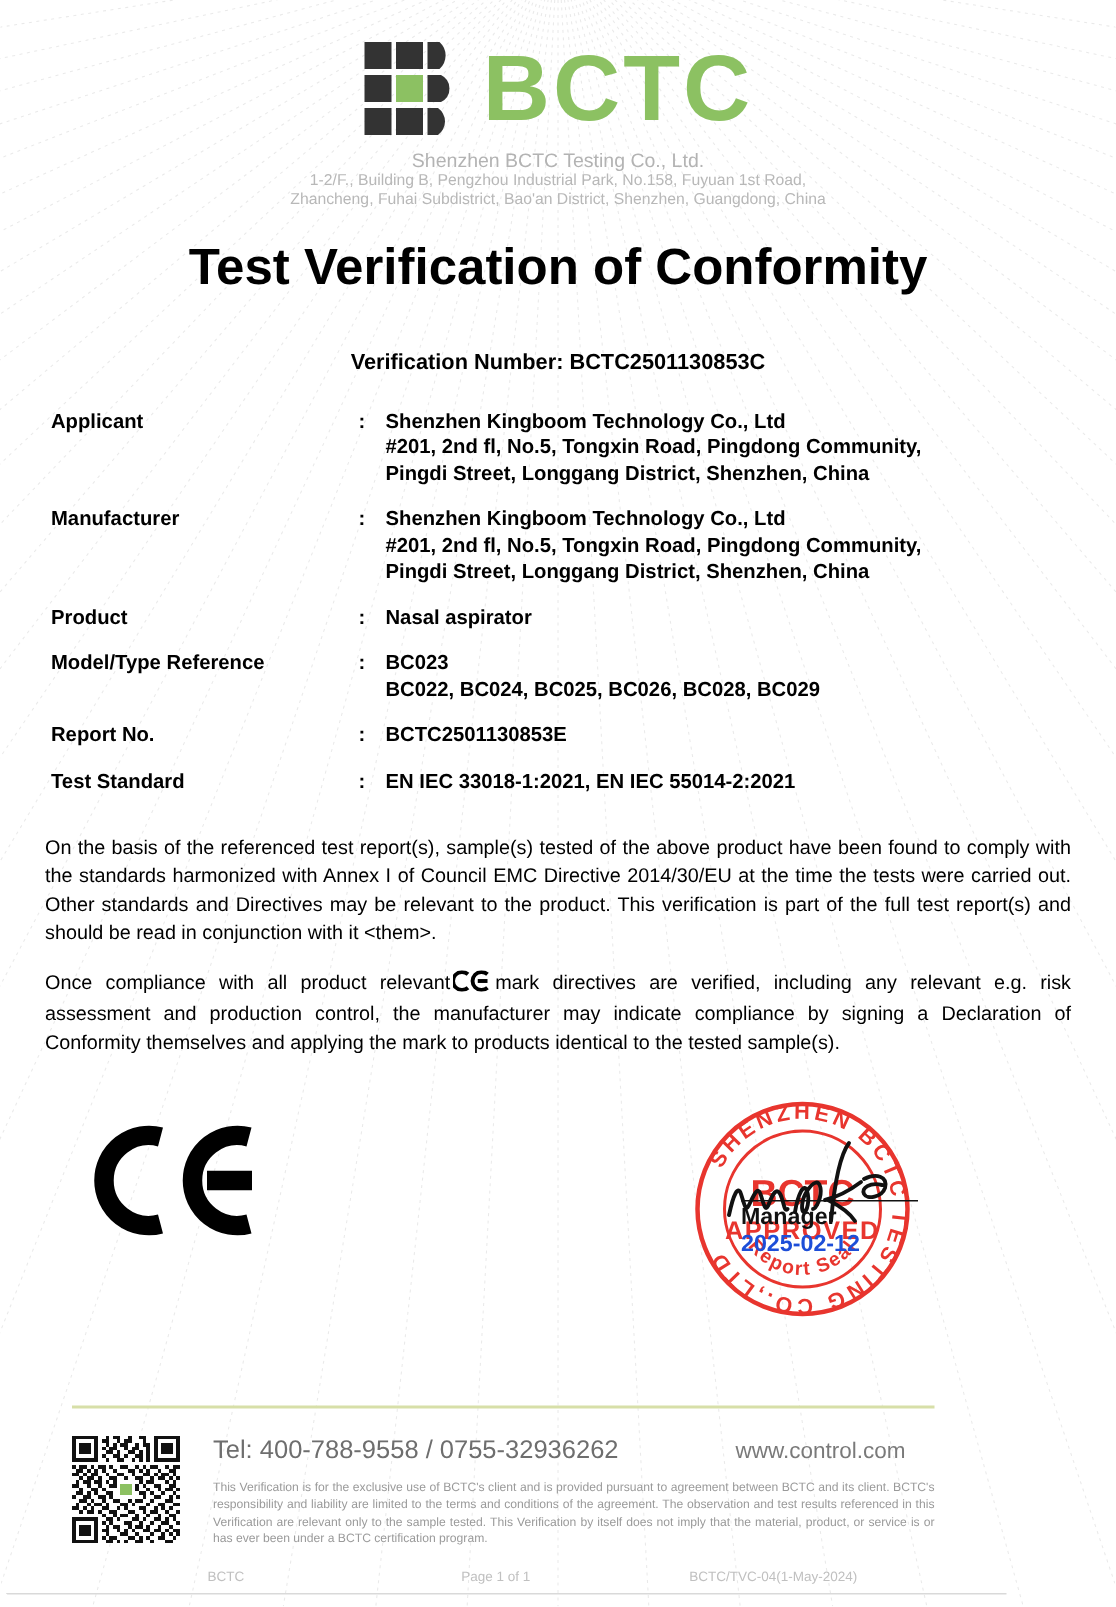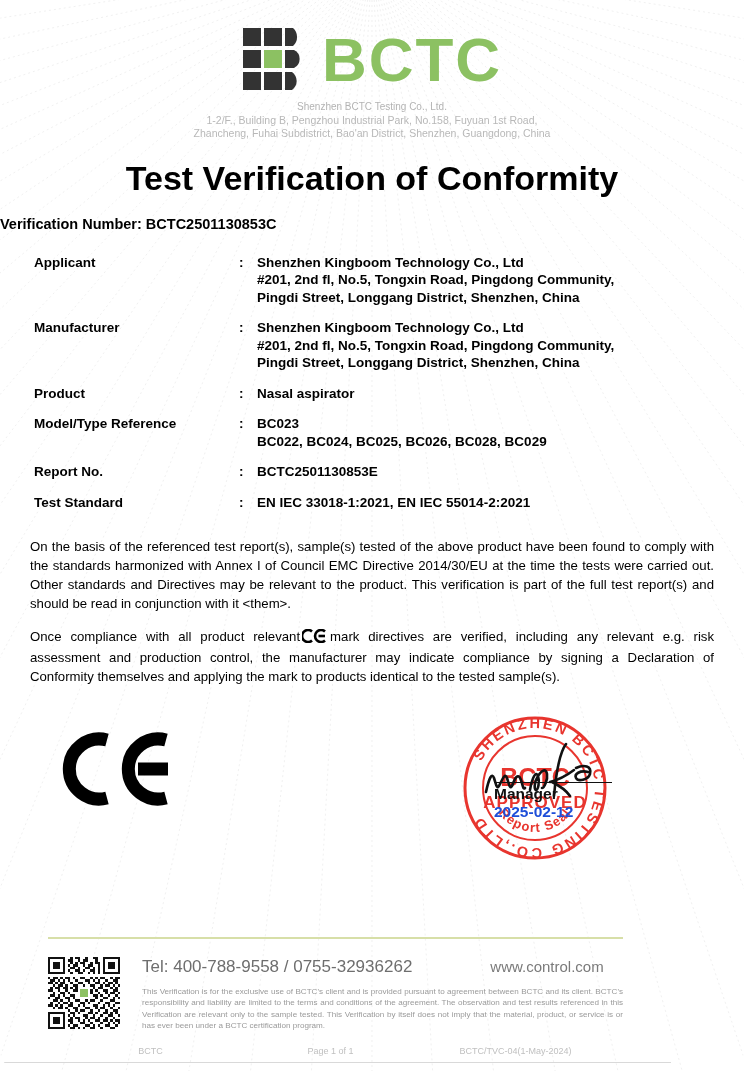--- a/index.html
+++ b/index.html
@@ -53,21 +53,21 @@
   .logo-word {
     font-size: 62px;
     font-weight: bold;
     color: #8CC162;
     letter-spacing: 2px;
     line-height: 66px;
     font-family: "Liberation Sans", sans-serif;
   }
   .co-name {
     margin-top: 4px;
-    font-size: 10px;
+    font-size: 13px;
     color: #b3b3b3;
     line-height: 13.5px;
     font-family: "Liberation Sans", sans-serif;
   }
   .co-addr {
     font-size: 10.5px;
     color: #b8b8b8;
     line-height: 13.5px;
   }
 
@@ -77,23 +77,24 @@
     z-index: 2;
     text-align: center;
     font-size: 34px;
     font-weight: bold;
     margin-top: 18px;
     letter-spacing: 0px;
   }
   .verif-no {
     position: relative;
     z-index: 2;
+    text-align: center;
     font-size: 14.5px;
     font-weight: bold;
-    margin-top: 18px;
+    margin-top: 36px;
   }
 
   
   .details {
     position: relative;
     z-index: 2;
     margin: 22px 34px 0 34px;
     border-collapse: collapse;
     width: 676px;
     font-size: 13.5px;

